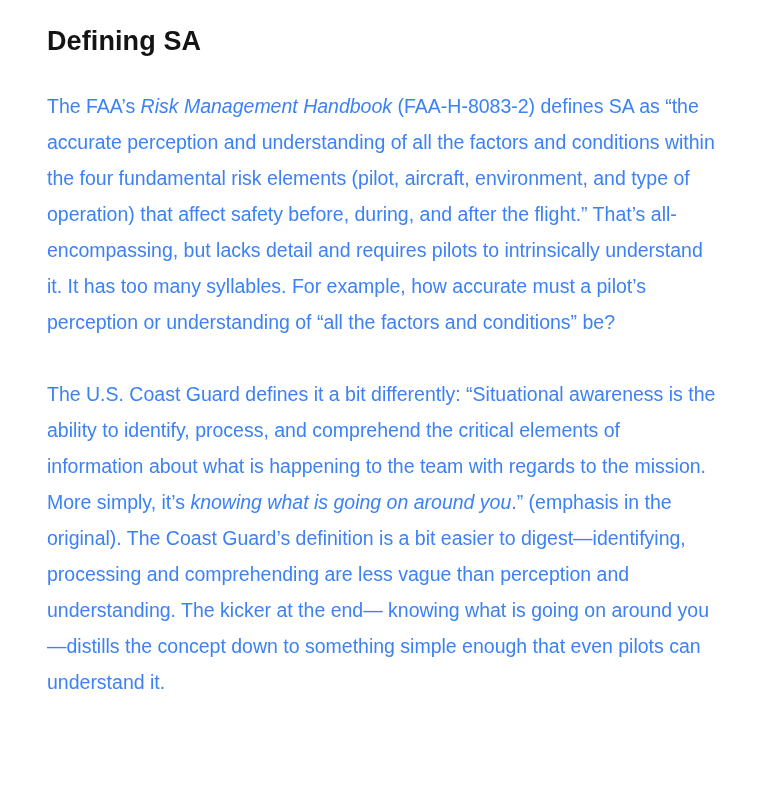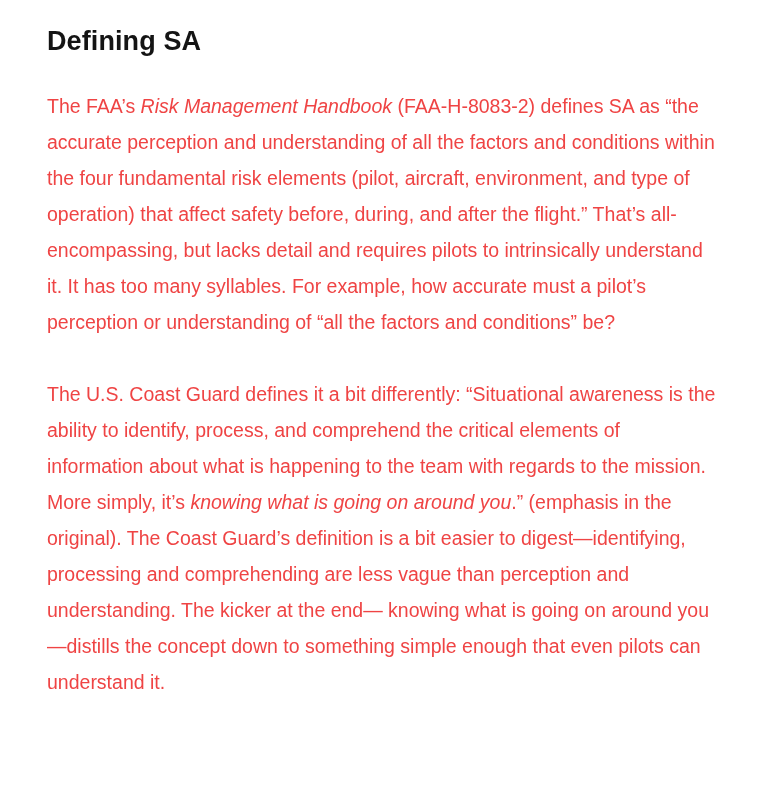--- a/index.html
+++ b/index.html
@@ -28,21 +28,21 @@
     font-weight: 600;
     letter-spacing: 0.1px;
     color: #141414;
     margin: 0 0 30px 0;
   }
   p.body-paragraph {
     font-family: "Liberation Sans", sans-serif;
     font-size: 19.5px;
     line-height: 36px;
     font-weight: 400;
-    color: #ef4444;
+    color: #3b82f6;
     margin: 0 0 36px 0;
     letter-spacing: 0.0px;
   }
   p.body-paragraph:last-child {
     margin-bottom: 16px;
   }
   .em {
     font-style: italic;
   }
 </style>

